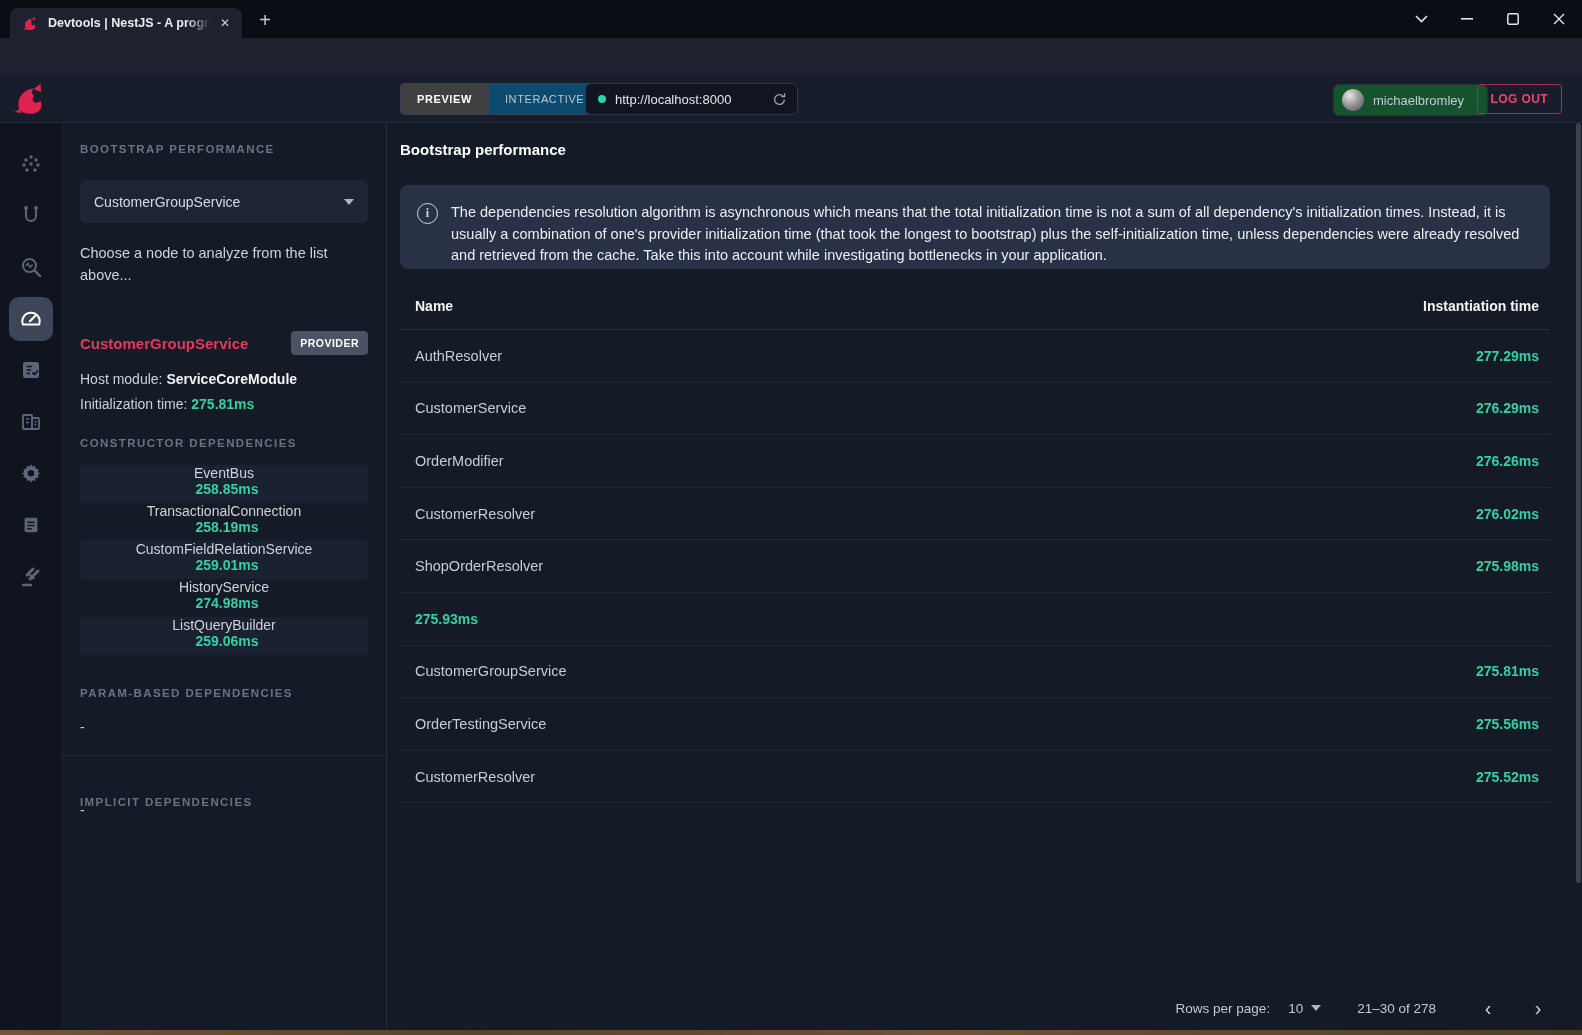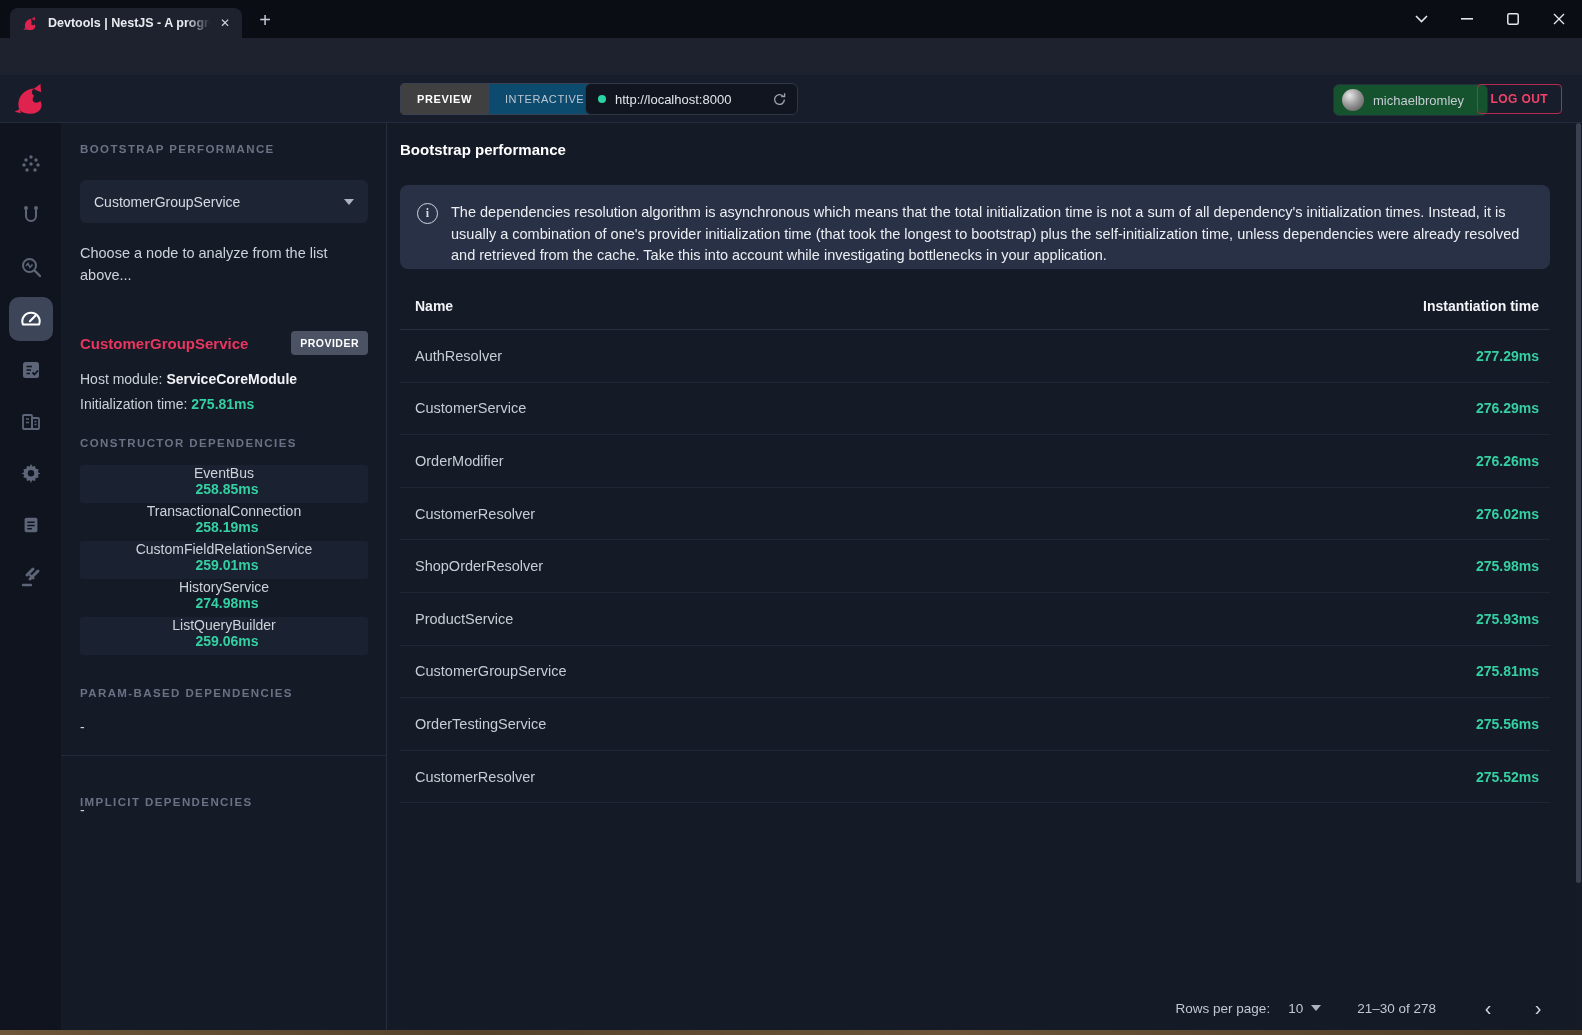--- a/index.html
+++ b/index.html
@@ -444,21 +444,20 @@
         </div>
       <div class="trow">
           <span class="td-name">CustomerResolver</span>
           <span class="td-time">276.02ms</span>
         </div>
       <div class="trow">
           <span class="td-name">ShopOrderResolver</span>
           <span class="td-time">275.98ms</span>
         </div>
       <div class="trow">
-          <span class="td-name">ProductService</span>
           <span class="td-time">275.93ms</span>
         </div>
       <div class="trow">
           <span class="td-name">CustomerGroupService</span>
           <span class="td-time">275.81ms</span>
         </div>
       <div class="trow">
           <span class="td-name">OrderTestingService</span>
           <span class="td-time">275.56ms</span>
         </div>

